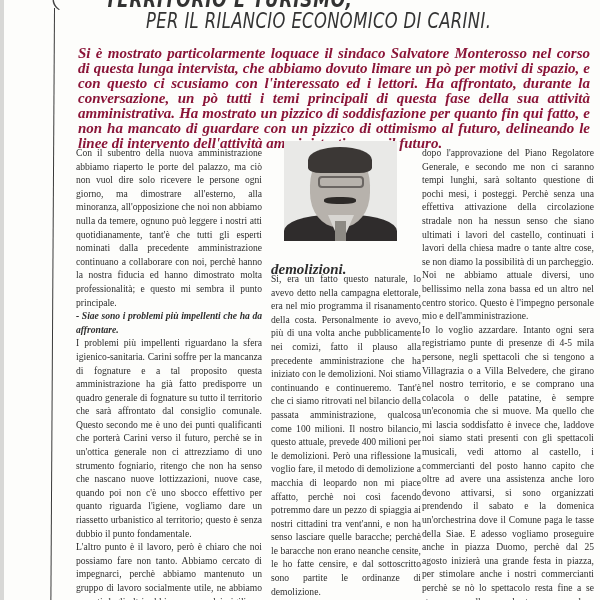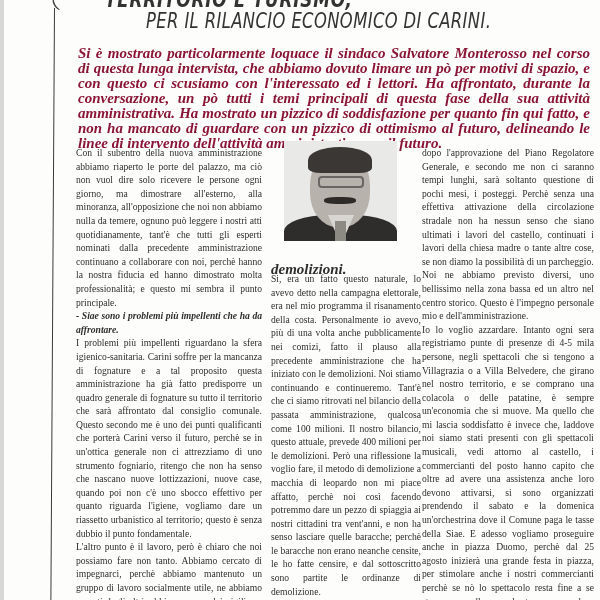--- a/index.html
+++ b/index.html
@@ -121,16 +121,16 @@
 <div class="caption-top">demolizioni.</div>
 
 <div class="col" id="col2">
   <p>Si, era un fatto questo naturale, lo avevo detto nella campagna elettorale, era nel mio programma il risanamento della costa. Personalmente io avevo, più di una volta anche pubblicamente nei comizi, fatto il plauso alla precedente amministrazione che ha iniziato con le demolizioni. Noi stiamo continuando e continueremo. Tant'è che ci siamo ritrovati nel bilancio della passata amministrazione, qualcosa come 100 milioni. Il nostro bilancio, questo attuale, prevede 400 milioni per le demolizioni. Però una riflessione la voglio fare, il metodo di demolizione a macchia di leopardo non mi piace affatto, perchè noi così facendo potremmo dare un pezzo di spiaggia ai nostri cittadini tra vent'anni, e non ha senso lasciare quelle baracche; perchè le baracche non erano neanche censite, le ho fatte censire, e dal sottoscritto sono partite le ordinanze di demolizione.</p>
   <p class="q">- Nel tratto liberato dalle baracche cosa pensate di fare?</p>
 
 </div>
 
 <div class="col" id="col3">
   <p>dopo l'approvazione del Piano Regolatore Generale, e secondo me non ci saranno tempi lunghi, sarà soltanto questione di pochi mesi, i posteggi. Perchè senza una effettiva attivazione della circolazione stradale non ha nessun senso che siano ultimati i lavori del castello, continuati i lavori della chiesa madre o tante altre cose, se non diamo la possibilità di un parcheggio.</p>
-  <p>Noi ne abbiamo previsto diversi, uno bellissimo nella zona bassa ed un altro nel centro storico. Questo è l'impegno personale mio e dell'amministrazione.</p>
+  <p>Noi ne abbiamo attuale diversi, uno bellissimo nella zona bassa ed un altro nel centro storico. Questo è l'impegno personale mio e dell'amministrazione.</p>
   <p>Io lo voglio azzardare. Intanto ogni sera registriamo punte di presenze di 4-5 mila persone, negli spettacoli che si tengono a Villagrazia o a Villa Belvedere, che girano nel nostro territorio, e se comprano una colacola o delle patatine, è sempre un'economia che si muove. Ma quello che mi lascia soddisfatto è invece che, laddove noi siamo stati presenti con gli spettacoli musicali, vedi attorno al castello, i commercianti del posto hanno capito che oltre ad avere una assistenza anche loro devono attivarsi, si sono organizzati prendendo il sabato e la domenica un'orchestrina dove il Comune paga le tasse della Siae. E adesso vogliamo proseguire anche in piazza Duomo, perchè dal 25 agosto inizierà una grande festa in piazza, per stimolare anche i nostri commercianti perchè se nò lo spettacolo resta fine a se stesso, un sollazzo e basta; ma non deve essere così, deve essere inteso come un businnes che si apre dentro la nostra economia.</p>
 
 </div>
 
 </body></html>

